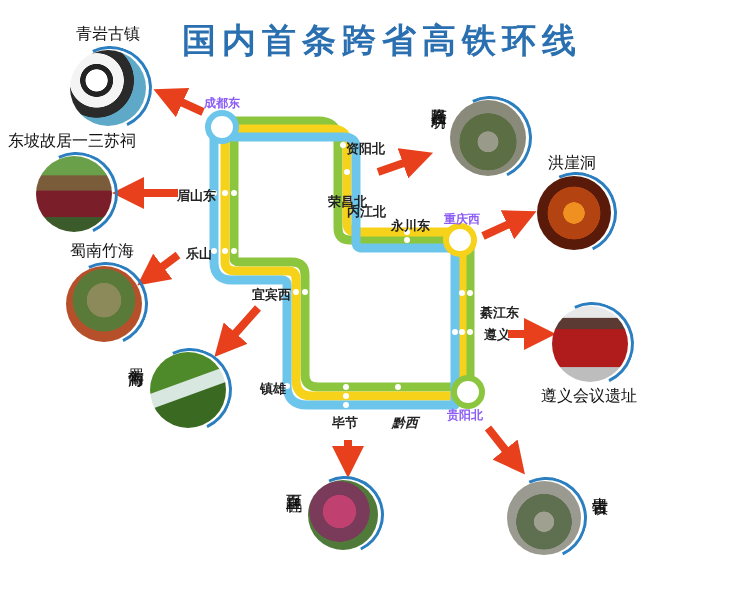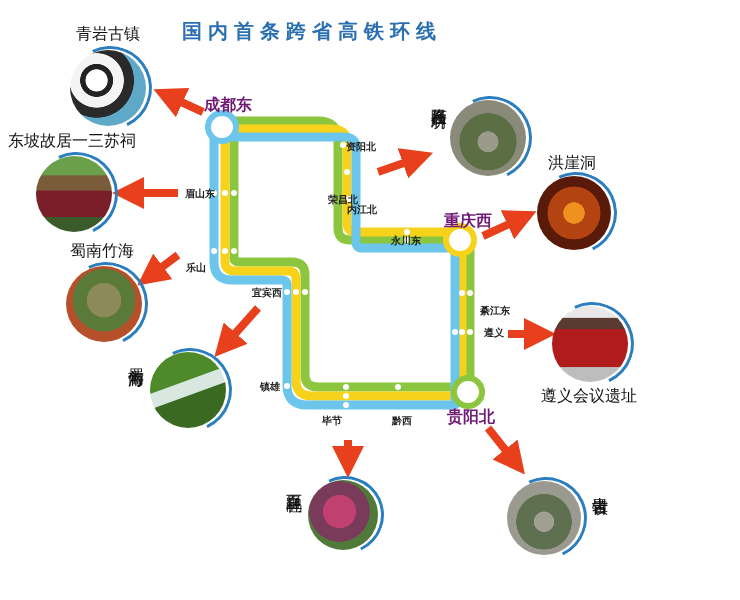--- a/index.html
+++ b/index.html
@@ -1,20 +1,20 @@
 <!DOCTYPE html>
 <html><head>
 <meta charset="utf-8">
 <style>
   html, body { margin:0; padding:0; background:#ffffff; }
   body { width:740px; height:600px; position:relative; overflow:hidden; font-family:"DejaVu Sans","Liberation Sans",sans-serif; }
-  .title { position:absolute; left:182px; top:18px; font-size:20px; font-weight:bold; color:#2a6fb0; letter-spacing:6px; white-space:nowrap; }
+  .title { position:absolute; left:182px; top:18px; font-size:34px; font-weight:bold; color:#2a6fb0; letter-spacing:6px; white-space:nowrap; }
   svg.map { position:absolute; left:0; top:0; }
-  .st { position:absolute; font-size:10px; font-weight:bold; color:#222; white-space:nowrap; }
-  .hub-label { position:absolute; font-size:16px; font-weight:bold; color:#701a75; white-space:nowrap; }
+  .st { position:absolute; font-size:13px; font-weight:bold; color:#222; white-space:nowrap; }
+  .hub-label { position:absolute; font-size:12px; font-weight:bold; color:#8b5cf6; white-space:nowrap; }
   .att { position:absolute; font-size:16px; color:#111; white-space:nowrap; }
   .att.v { writing-mode:vertical-rl; text-orientation:upright; letter-spacing:1px; line-height:16px; }
   .photo { position:absolute; border-radius:50%; overflow:hidden; }
   .ring { position:absolute; border-radius:50%; border:3px solid transparent; border-right-color:#2b7fc0; border-top-color:#2b7fc0; transform:rotate(20deg); box-sizing:border-box; }
 </style>
 </head>
 <body>
 
 <div class="title">国内首条跨省高铁环线</div>
 
@@ -78,29 +78,29 @@
   </g>
 </svg>
 
 <div class="hub-label" style="left:204px;top:95px;">成都东</div>
 <div class="hub-label" style="left:444px;top:211px;">重庆西</div>
 <div class="hub-label" style="left:447px;top:407px;">贵阳北</div>
 
 <div class="st" style="left:346px;top:140px;">资阳北</div>
 <div class="st" style="left:347px;top:166px;margin-top:37px;">内江北</div>
 <div class="st" style="left:328px;top:193px;">荣昌北</div>
-<div class="st" style="left:391px;top:234px;">永川东</div>
+<div class="st" style="left:391px;top:217px;">永川东</div>
 <div class="st" style="left:480px;top:288px;margin-top:16px;">綦江东</div>
 <div class="st" style="left:484px;top:326px;">遵义</div>
-<div class="st" style="left:392px;top:414px;">黔西</div>
-<div class="st" style="left:322px;top:414px;text-align:center;">毕节</div>
+<div class="st" style="left:392px;top:414px;font-style:italic;">黔西</div>
+<div class="st" style="left:332px;top:414px;text-align:center;">毕节</div>
 <div class="st" style="left:260px;top:380px;font-family:Liberation Mono, monospace;">镇雄</div>
 <div class="st" style="left:252px;top:286px;">宜宾西</div>
-<div class="st" style="left:186px;top:245px;margin-top:16px;">乐山</div>
-<div class="st" style="left:185px;top:187px;">眉山东</div>
+<div class="st" style="left:186px;top:245px;">乐山</div>
+<div class="st" style="left:177px;top:187px;">眉山东</div>
 
 <div class="photo" style="left:70px;top:50px;width:76px;height:76px;background:radial-gradient(circle at 35% 40%,#ffffff 0 16%,#222 17% 24%,#f4f4f4 25% 40%,#2a2a2a 41% 55%,#5fa9c8 56%);"></div>
 <div class="ring" style="left:68px;top:46px;width:84px;height:84px;"></div>
 
 <div class="photo" style="left:36px;top:156px;width:76px;height:76px;background:linear-gradient(180deg,#6aa04a 0 25%,#7a5b3a 26% 45%,#7a1f2a 46% 80%,#3b5b2b 81%);"></div>
 <div class="ring" style="left:34px;top:152px;width:84px;height:84px;"></div>
 
 <div class="photo" style="left:66px;top:266px;width:76px;height:76px;background:radial-gradient(circle at 50% 45%,#8c8a5a 0 30%,#5a7a3a 31% 55%,#b5502a 56%);"></div>
 <div class="ring" style="left:64px;top:262px;width:84px;height:84px;"></div>
 

